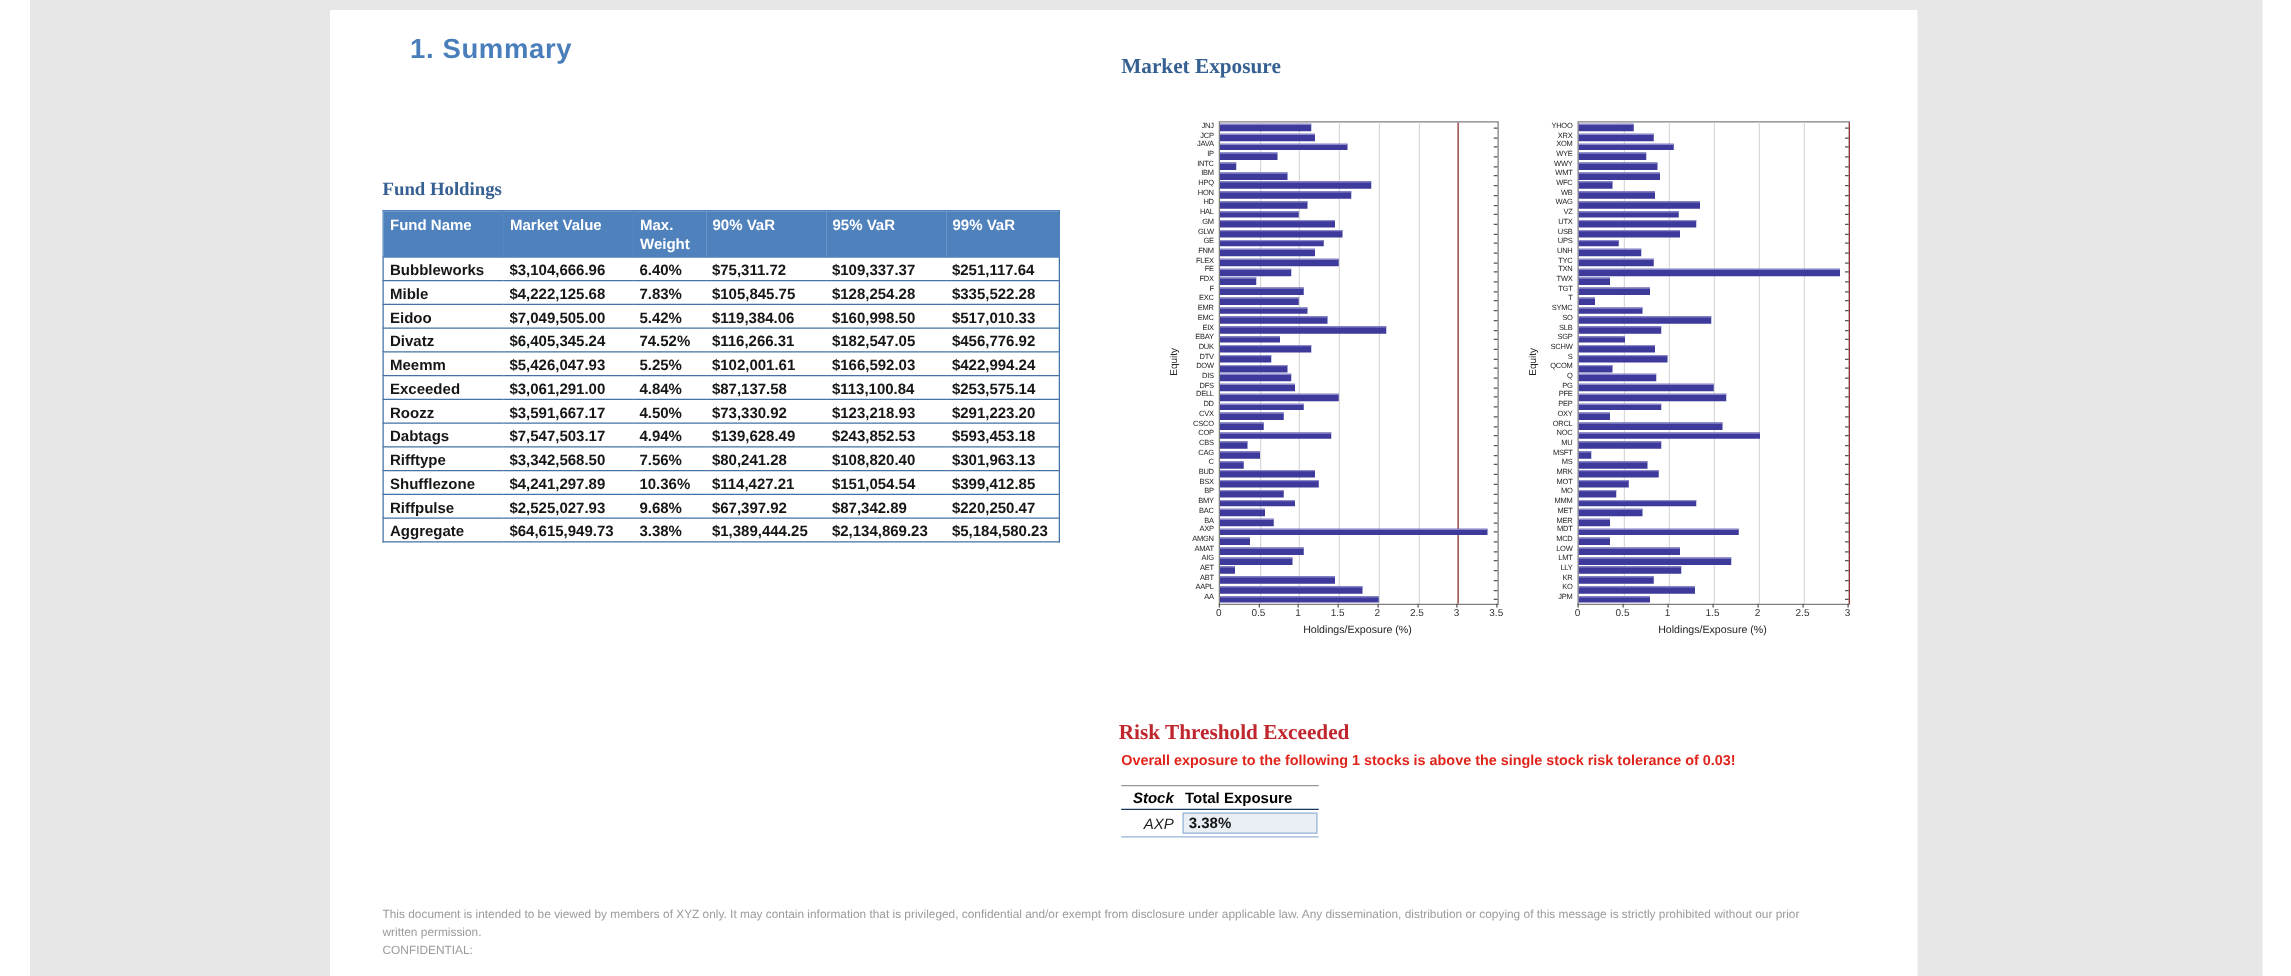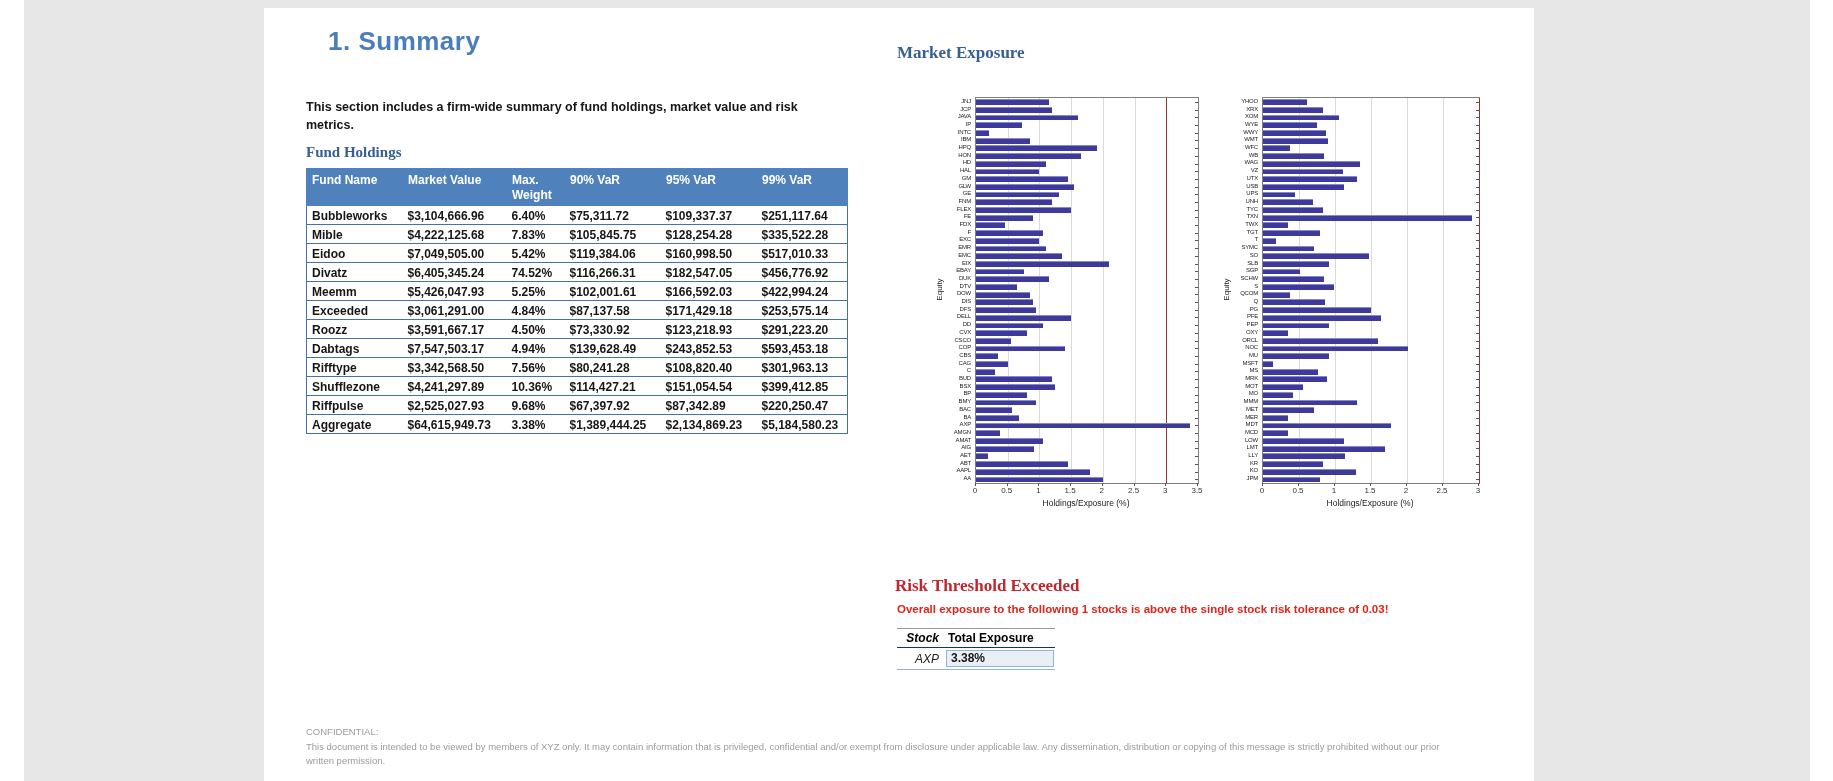--- a/index.html
+++ b/index.html
@@ -1,20 +1,20 @@
 <!DOCTYPE html>
 <html style="--accent-blue: #4f81bd; --row-line: #4472a4; --heading-blue: #366092; --title-blue: #4a7ebb; --risk-red: #c0262d; --alert-red: #e0241b; --cell-fill: #eaeff5; --cell-border: #95b3d7; --footer-gray: #9b9b9b; --page-gray: #e7e7e7;"><head>
 <meta charset="utf-8">
 <style>
   html,body{margin:0;padding:0;}
   body{width:1833px;height:781px;overflow:hidden;background:#ffffff;font-family:"Liberation Sans",sans-serif;position:relative;}
   #backdrop{position:absolute;left:24px;top:0;width:1786px;height:781px;background:var(--page-gray,#e7e7e7);}
   #page{position:absolute;left:264px;top:8px;width:1270px;height:773px;background:#fff;}
   #page > *{position:absolute;}
-  .doc-title{left:64px;top:18px;font-size:26px;font-weight:bold;color:var(--title-blue,#4a7ebb);letter-spacing:0.5px;}
+  .doc-title{left:64px;top:18px;font-size:22px;font-weight:bold;color:var(--title-blue,#4a7ebb);letter-spacing:0.5px;}
   .intro{left:42px;top:90px;width:500px;font-size:12.5px;font-weight:bold;color:#161616;line-height:1.45;}
   .sec-heading{font-family:"Liberation Serif",serif;font-weight:bold;font-size:15px;color:var(--heading-blue,#366092);}
   .fund-heading{left:42px;top:136px;}
   .market-heading{left:633px;top:35px;font-size:17px;}
   
   #fund-table{left:42px;top:160px;width:541px;border-collapse:collapse;table-layout:fixed;font-size:12px;}
   #fund-table th{background:var(--accent-blue,#4f81bd);color:#fff;font-weight:bold;text-align:left;vertical-align:top;padding:4px 0 2px 5px;font-size:12px;line-height:1.25;border:1px solid var(--accent-blue,#4f81bd);}
   #fund-table td{font-weight:bold;color:#161616;padding:2px 0 1px 5px;height:15px;border-top:1px solid var(--row-line,#4472a4);border-bottom:1px solid var(--row-line,#4472a4);white-space:nowrap;overflow:hidden;}
   #fund-table td:first-child{border-left:1px solid var(--row-line,#4472a4);}
   #fund-table td:last-child{border-right:1px solid var(--row-line,#4472a4);margin-left:12px;}
@@ -48,21 +48,20 @@
 </style>
 </head>
 <body>
 
 <div id="backdrop"></div>
 
 <div id="page">
 
   <div class="doc-title">1. Summary</div>
 
-  <div class="intro">This section includes a firm-wide summary of fund holdings, market value and risk metrics.</div>
 
   <div class="sec-heading fund-heading">Fund Holdings</div>
 
   <table id="fund-table">
     <colgroup>
       <col style="width:96px">
         <col style="width:104px">
         <col style="width:58px">
       <col style="width:96px">
         <col style="width:96px">
@@ -117,21 +116,21 @@
           <td>5.25%</td>
           <td>$102,001.61</td>
           <td>$166,592.03</td>
           <td>$422,994.24</td>
         </tr>
         <tr>
           <td>Exceeded</td>
           <td>$3,061,291.00</td>
           <td>4.84%</td>
           <td>$87,137.58</td>
-          <td>$171,429.18</td>
+          <td>$113,100.84</td>
           <td>$253,575.14</td>
         </tr>
         <tr>
           <td>Roozz</td>
           <td>$3,591,667.17</td>
           <td>4.50%</td>
           <td>$73,330.92</td>
           <td>$123,218.93</td>
           <td>$291,223.20</td>
         </tr>
@@ -544,17 +543,17 @@
       <span class="rt-h-stock">Stock</span>
       <span class="rt-h-exp">Total Exposure</span>
     </div>
     <div class="rt-row">
       <span class="rt-stock">AXP</span>
       <span class="rt-cell">3.38%</span>
     </div>
   </div>
 
   <div class="footer">
+    <div>This document is intended to be viewed by members of XYZ only. It may contain information that is privileged, confidential and/or exempt from disclosure under applicable law. Any dissemination, distribution or copying of this message is strictly prohibited without our prior written permission.</div>
     <div>CONFIDENTIAL:</div>
-    <div>This document is intended to be viewed by members of XYZ only. It may contain information that is privileged, confidential and/or exempt from disclosure under applicable law. Any dissemination, distribution or copying of this message is strictly prohibited without our prior written permission.</div>
   </div>
 
 </div>
 
 </body></html>

